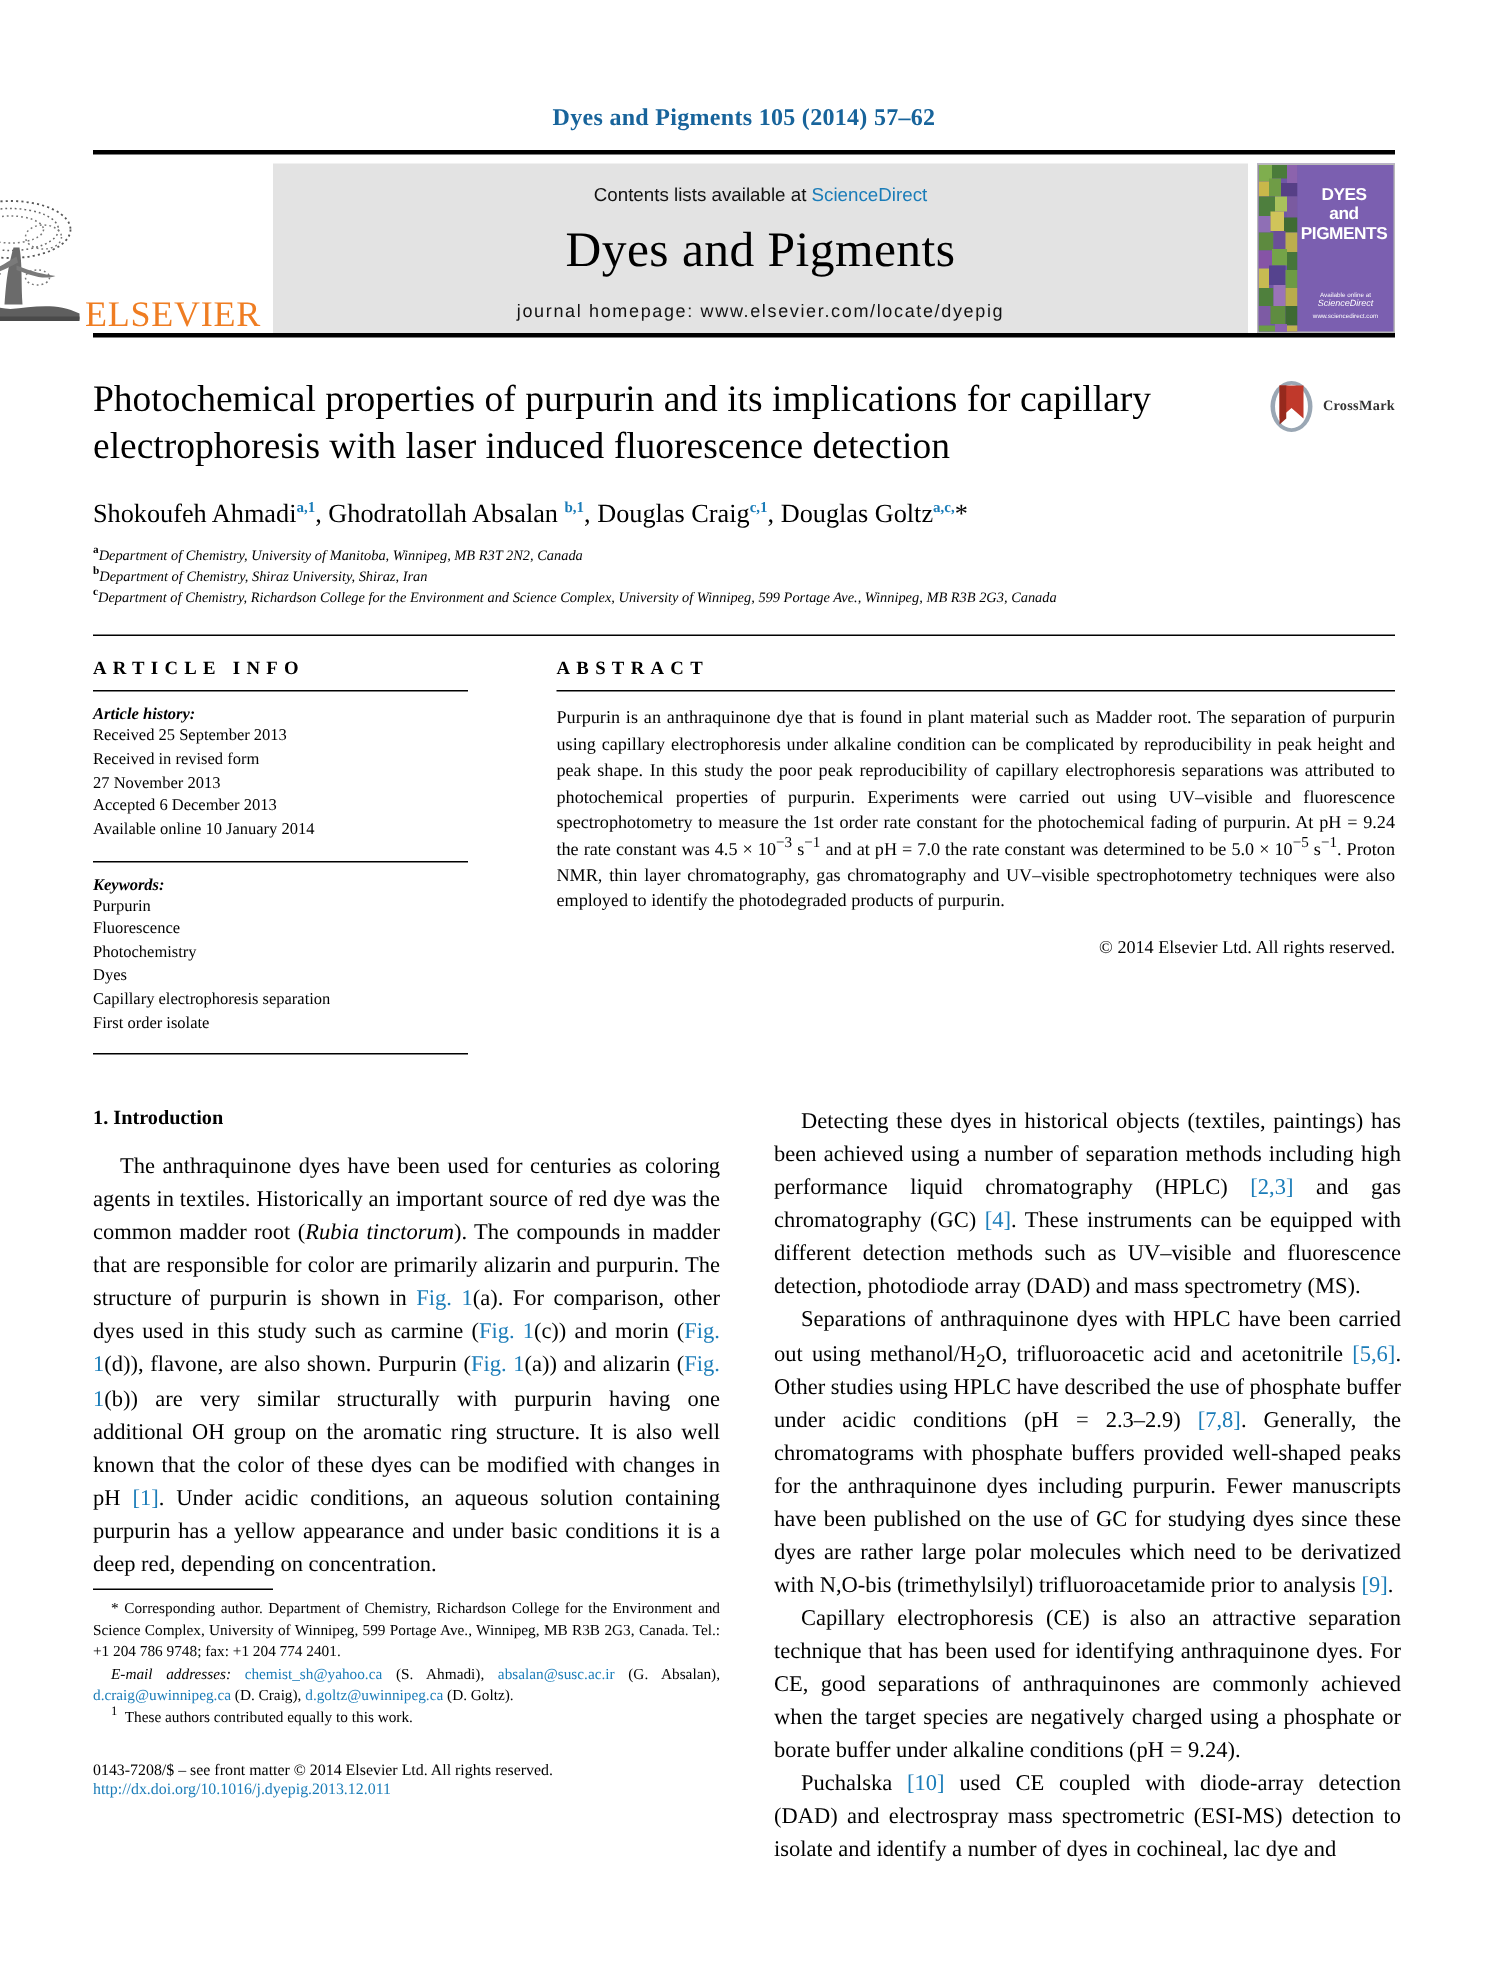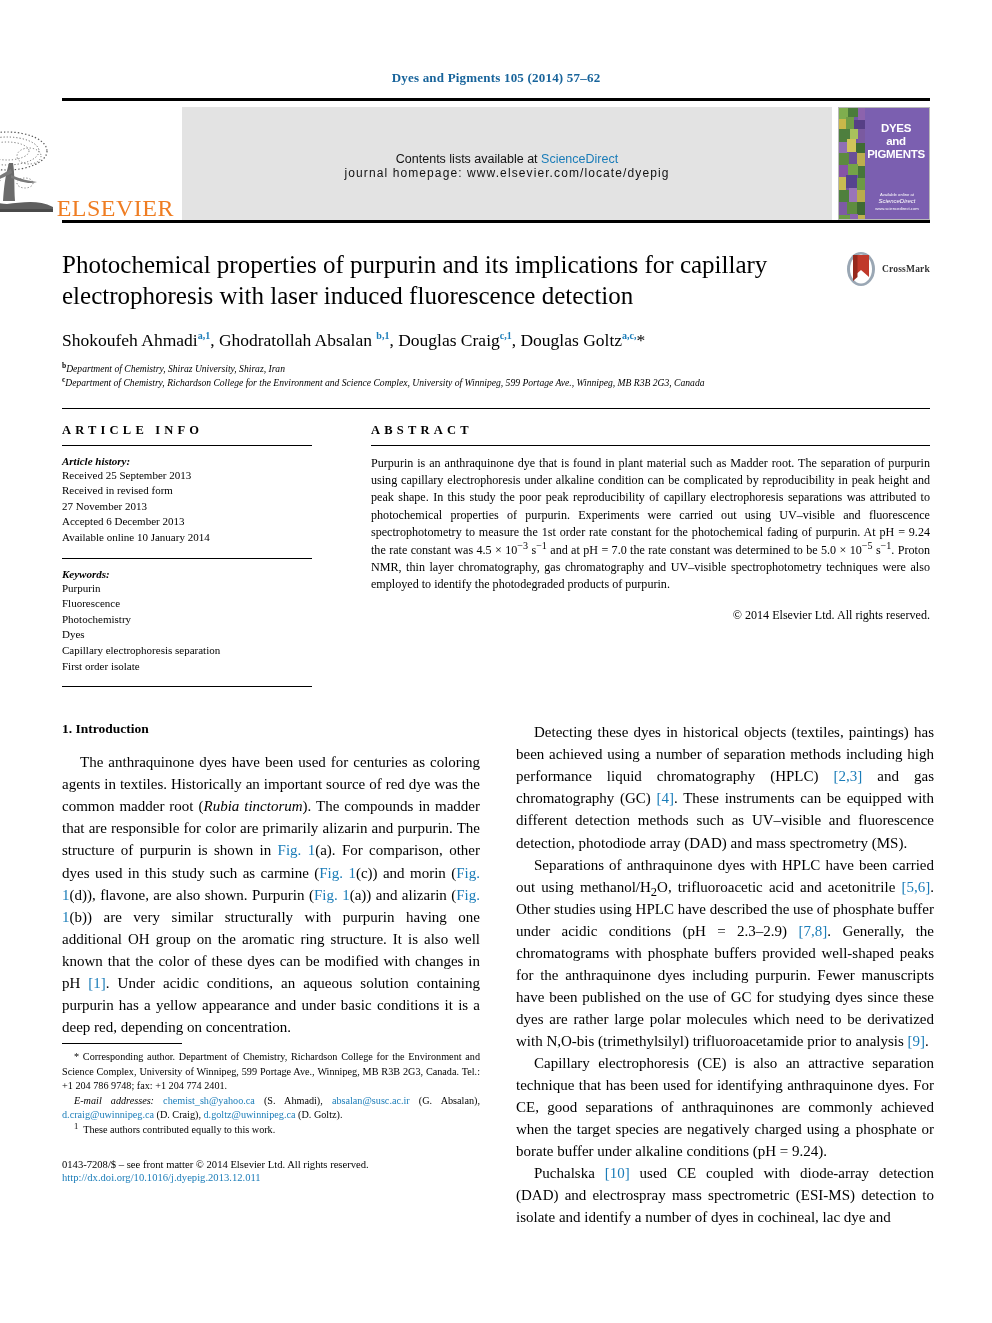--- a/index.html
+++ b/index.html
@@ -13,21 +13,21 @@
     overflow:hidden;
   }
   .page { position:relative; width:992px; height:1323px; padding:0; }
 
   
   .runhead {
     text-align:center;
     color:#18649b;
     font-family:"Liberation Serif", serif;
     font-weight:700;
-    font-size:13px;
+    font-size:16px;
     padding-top:70px;
     letter-spacing:.2px;
   }
 
   
   .masthead {
     margin:12px 62px 0 62px;
     border-top:3px solid #000;
     padding-top:6px;
     display:flex;
@@ -228,20 +228,21 @@
           </g>
         </svg>
       </div>
       <div class="elsevier-word">ELSEVIER</div>
     </div>
 
     <div class="journal-band">
       <div class="contents-line">
         <span>Contents lists available at </span><a href="#">ScienceDirect</a>
       </div>
+      <div class="journal-name">Dyes and Pigments</div>
       <div class="homepage-line">journal homepage: www.elsevier.com/locate/dyepig</div>
     </div>
 
     <div class="cover-thumb">
       <svg class="cover-mosaic" viewBox="0 0 26 120" preserveAspectRatio="none">
         <rect width="26" height="120" fill="#6f57a6"></rect>
         <g>
           <rect x="0" y="0" width="9" height="11" fill="#7fae4e"></rect>
           <rect x="9" y="0" width="10" height="9" fill="#4a7b3a"></rect>
           <rect x="19" y="0" width="7" height="12" fill="#8c63ad"></rect>
@@ -298,20 +299,21 @@
         <ellipse cx="17" cy="18" rx="11" ry="14.5" fill="#ffffff"></ellipse>
         <path d="M9 4 h16 v22 l-8 -7 l-8 7 Z" fill="#c0392b"></path>
         <path d="M9 4 h4.5 v22 l-4.5 4 Z" fill="#96291d"></path>
       </svg>
       <span class="cm-word">CrossMark</span>
     </div>
 
     <div class="authors">Shokoufeh Ahmadi<sup>a,1</sup>, Ghodratollah Absalan <sup>b,1</sup>, Douglas Craig<sup>c,1</sup>, Douglas Goltz<sup>a,c,</sup>*</div>
 
     <div class="affils">
+      <p class="affil"><sup>a</sup><span>Department of Chemistry, University of Manitoba, Winnipeg, MB R3T 2N2, Canada</span></p>
       <p class="affil"><sup>b</sup><span>Department of Chemistry, Shiraz University, Shiraz, Iran</span></p>
       <p class="affil"><sup>c</sup><span>Department of Chemistry, Richardson College for the Environment and Science Complex, University of Winnipeg, 599 Portage Ave., Winnipeg, MB R3B 2G3, Canada</span></p>
     </div>
   </div>
 
   <div class="rule-thin" style="margin-top:18px;"></div>
 
   <div class="infoabs">
 
     <div class="col-info">

